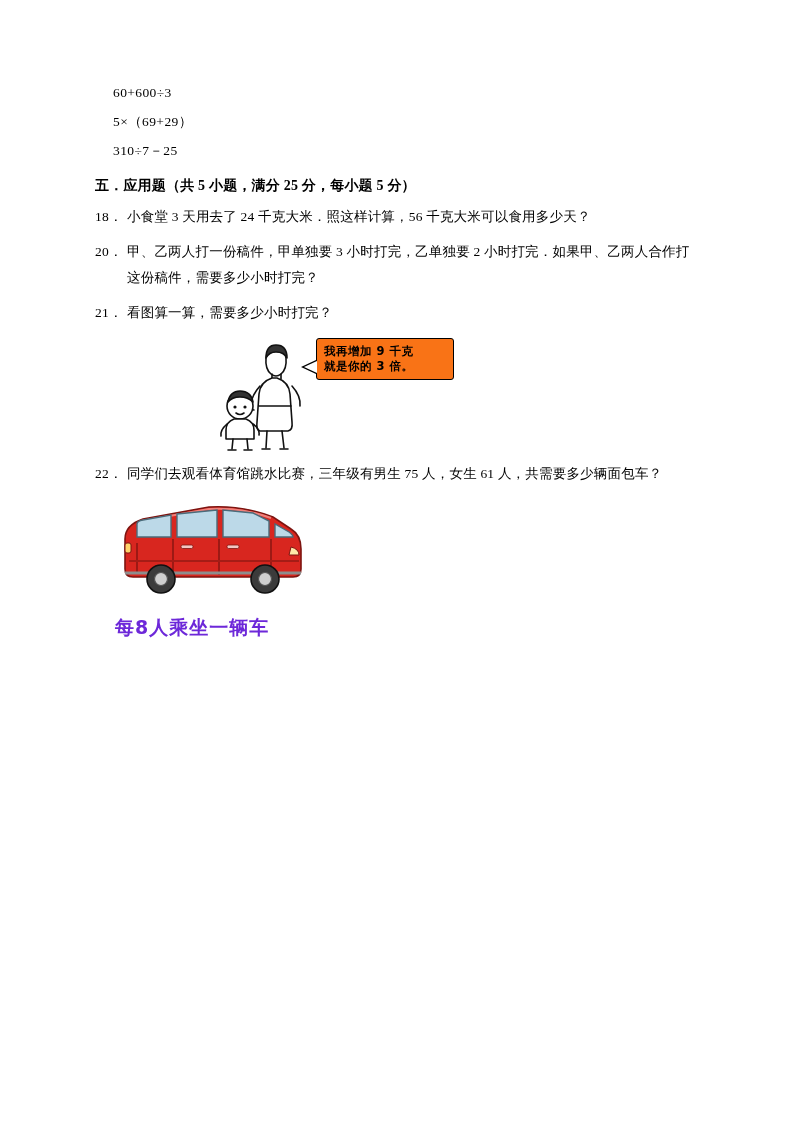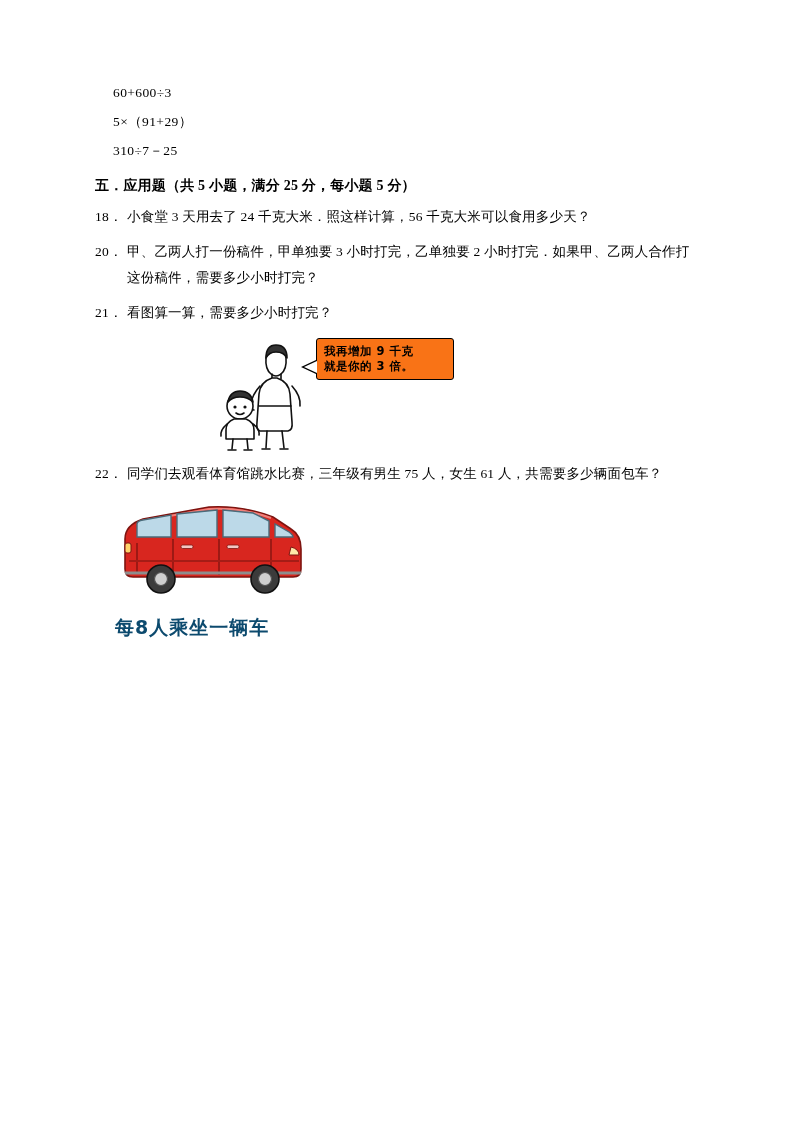--- a/index.html
+++ b/index.html
@@ -138,31 +138,31 @@
     position: relative;
     width: 220px;
   }
   .van-caption {
     font-family: "DejaVu Sans", "Liberation Sans", sans-serif;
     font-size: 19px;
     font-weight: bold;
     letter-spacing: 1px;
     margin-top: 2px;
     margin-left: 2px;
-    color: #0c4a6e;
+    color: #6d28d9;
   }
 </style>
 </head>
 <body>
 
 <div class="page">
 
   <div class="expr-list">
     <div class="expr">60+600÷3</div>
-    <div class="expr">5×（91+29）</div>
+    <div class="expr">5×（69+29）</div>
     <div class="expr">310÷7－25</div>
   </div>
 
   <div class="section-title">五．应用题（共 5 小题，满分 25 分，每小题 5 分）</div>
 
   <div class="q">
     <div class="q-num">18．</div>
     <div class="q-body">小食堂 3 天用去了 24 千克大米．照这样计算，56 千克大米可以食用多少天？</div>
   </div>
 

